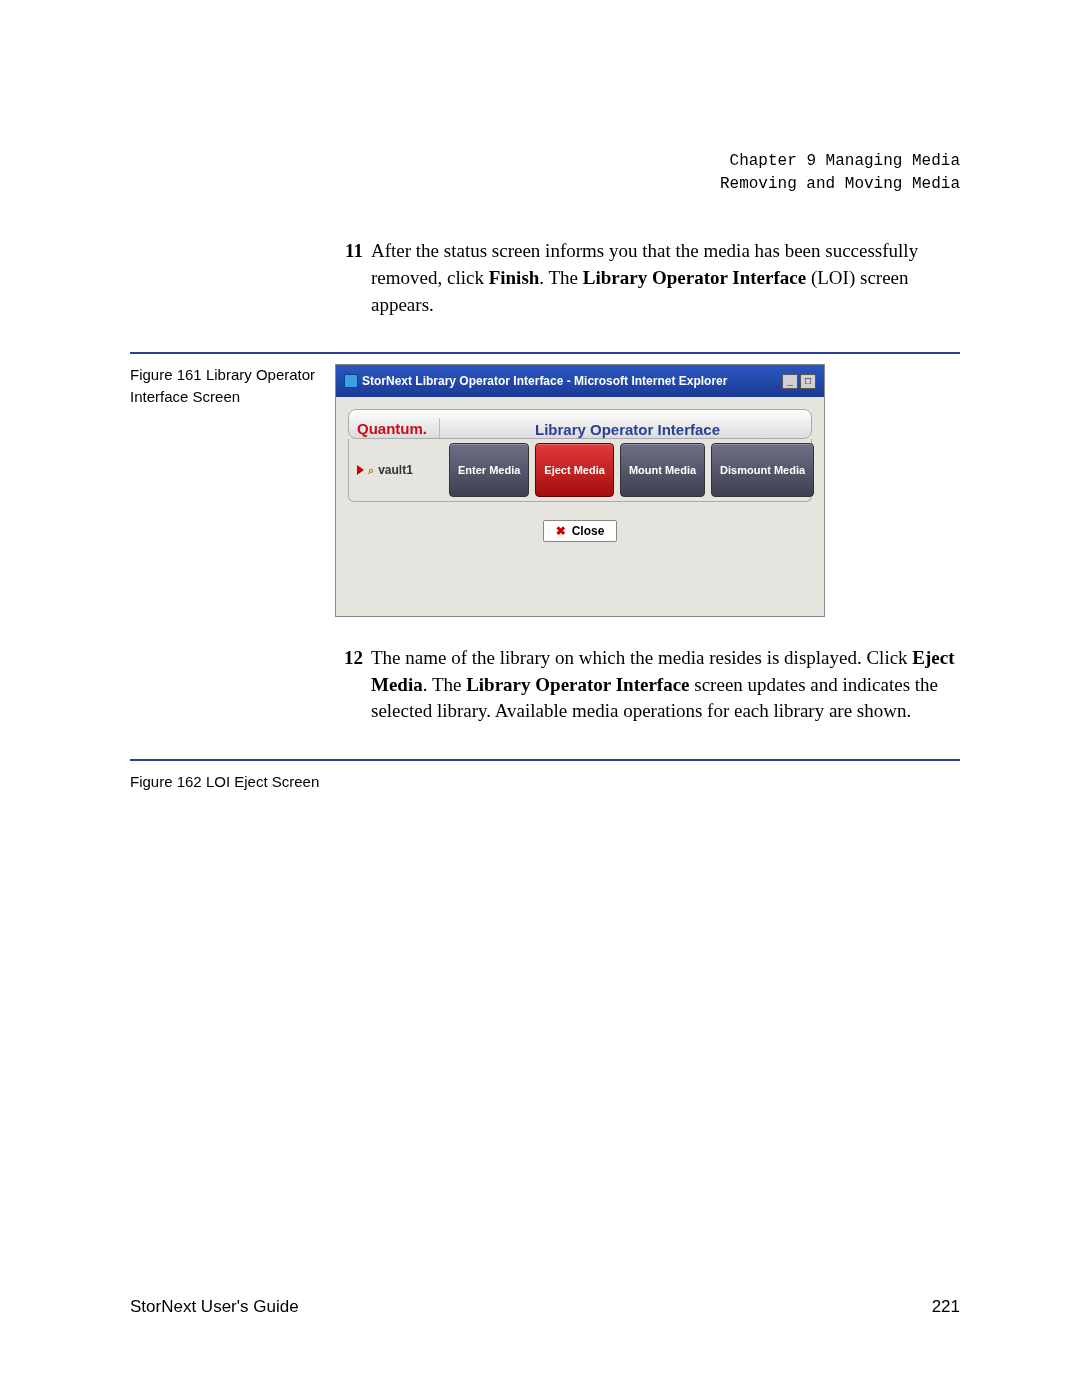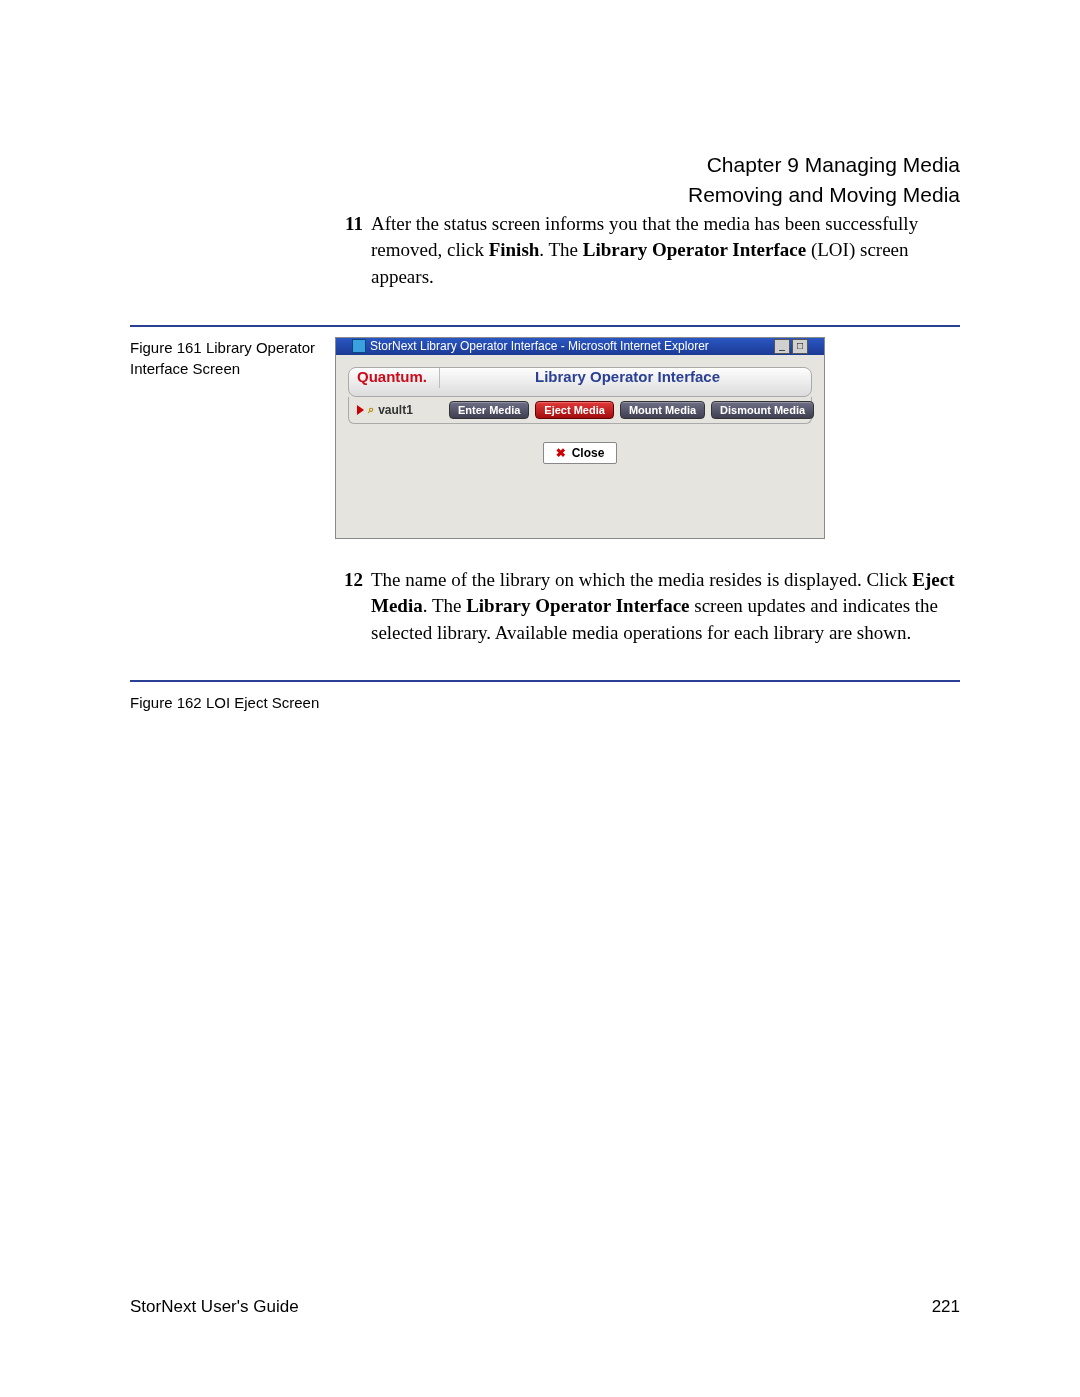--- a/index.html
+++ b/index.html
@@ -12,25 +12,27 @@
   }
   .page {
     box-sizing: border-box;
     width: 1080px;
     min-height: 1397px;
     padding: 150px 120px 80px 130px;
     position: relative;
   }
   .running-header {
     text-align: right;
-    font-size: 21px;
+    font-size: 16px;
     line-height: 1.45;
+    font-family: Liberation Mono, monospace;
   }
   .two-col {
     display: flex;
+    margin-top: 42px;
   }
   .col-left {
     flex: 0 0 205px;
     font-size: 15px;
     line-height: 1.45;
   }
   .col-right {
     flex: 1;
   }
   .step {
@@ -59,45 +61,45 @@
   .embed {
     border: 1px solid #8a8a8a;
     background: #e5e4df;
     width: 490px;
     box-sizing: border-box;
   }
   .win-title {
     background: linear-gradient(to bottom, #2a57c2, #1b3a95);
     color: #fff;
     font-size: 12px;
-    font-weight: normal;
+    font-weight: bold;
     display: flex;
     align-items: center;
     justify-content: space-between;
-    padding: 2px 16px;
-    height: 17px;
+    padding: 2px 8px;
+    height: 32px;
     box-sizing: border-box;
   }
   .win-title-left { display: flex; align-items: center; gap: 4px; }
   .win-icon { width: 12px; height: 12px; background: #3aa0e0; border: 1px solid #0a4680; }
   .win-btns-icon {
     display: flex; gap: 2px;
   }
   .win-ctrl { width: 14px; height: 13px; background: #d0d0d0; border: 1px solid #555; font-size: 10px; line-height: 11px; text-align: center; color:#000; }
   .embed-body {
     padding: 12px;
     background: #e5e4df;
   }
   .tabbar {
     height: 30px;
     background: linear-gradient(to bottom, #fdfdfd, #dcdcdc);
     border-radius: 8px;
     border: 1px solid #aaa;
     display: flex;
-    align-items: flex-start;
+    align-items: flex-end;
     padding: 0 8px;
     box-sizing: border-box;
     box-shadow: inset 0 1px 0 #fff;
   }
   .brand {
     color: #cc0a1a;
     font-weight: bold;
     font-size: 15px;
   }
   .brand-dot { color: #cc0a1a; }
@@ -139,21 +141,21 @@
     border-bottom: 5px solid transparent;
     border-left: 7px solid #c00;
   }
   .mag { font-size: 11px; color: #b88a00; }
   .btn {
     color: #fff;
     font-size: 11px;
     font-weight: bold;
     border: 1px solid #333;
     border-radius: 4px;
-    padding: 2px 8px;
+    padding: 20px 8px;
     text-align: left;
     background: linear-gradient(to bottom, #6e6e86, #3f3f52);
     box-shadow: inset 0 1px 0 rgba(255,255,255,.25);
     white-space: nowrap;
   }
   .btn.red {
     background: linear-gradient(to bottom, #e23a3a, #a40d0d);
     border-color: #600;
   }
   .close-row {

